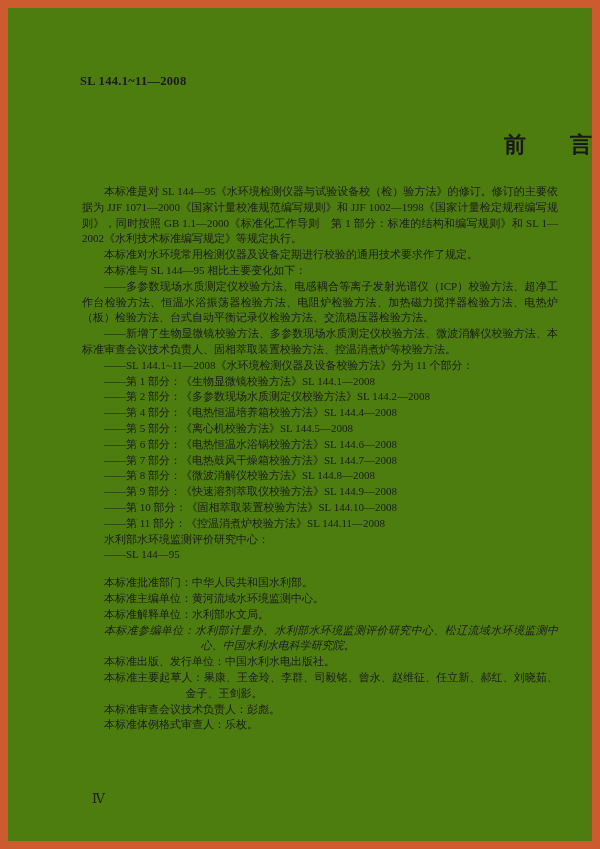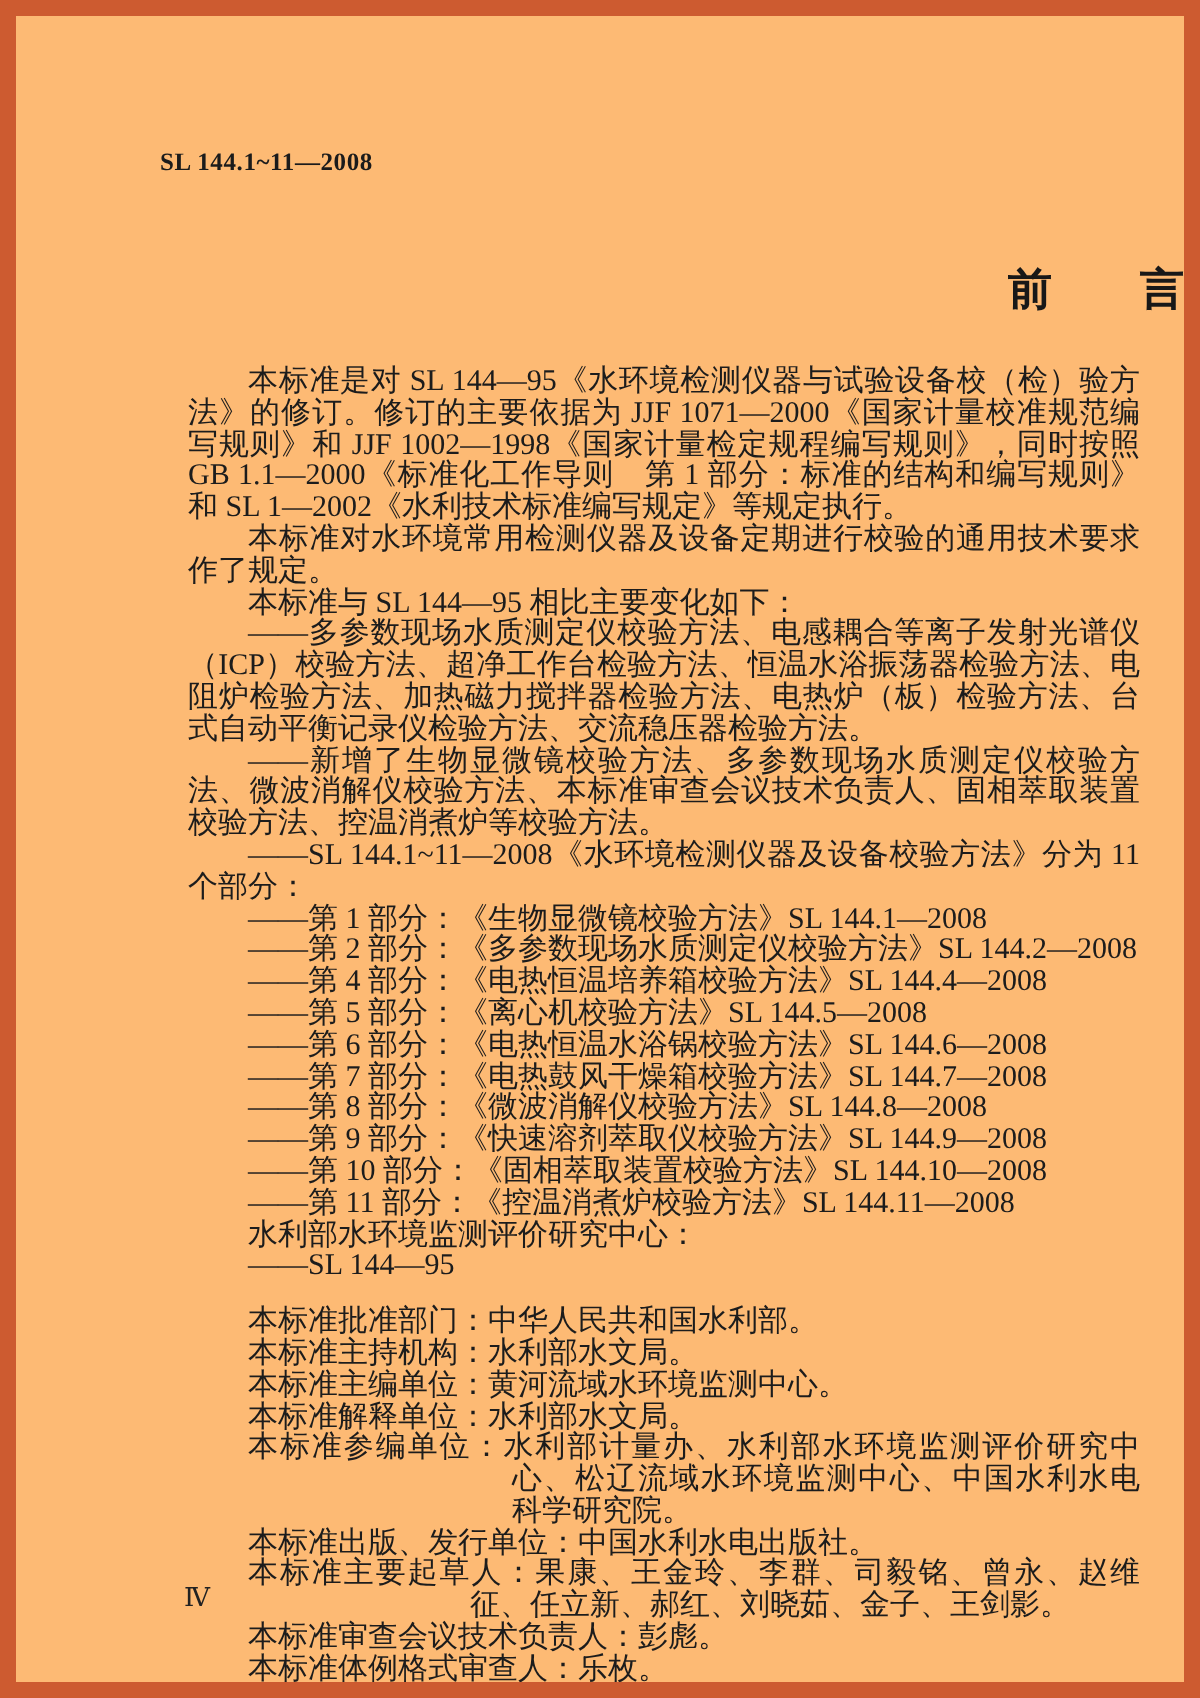--- a/index.html
+++ b/index.html
@@ -6,44 +6,44 @@
   body {
     width:600px; height:849px;
     font-family:"Liberation Serif","DejaVu Serif",serif;
     background:#e8e8e6;
   }
   .paper {
     position:absolute; left:0; top:0;
     width:600px; height:849px;
     box-sizing:border-box;
     border:8px solid #cd5b30;
-    background:#fdba74;
+    background:#4d7c0f;
     overflow:hidden;
   }
   .header-code {
     position:absolute; left:72px; top:66px;
     font-size:12.5px; font-weight:bold; color:#1b1b1b;
     letter-spacing:0.3px;
   }
   .doc-title {
     position:absolute; left:0; top:122px; width:100%;
     text-align:right;
     font-size:22px; font-weight:bold; color:#181818;
   }
   .doc-body {
-    position:absolute; left:86px; top:176px; width:476px;
-    font-size:15px; line-height:15.8px;
+    position:absolute; left:74px; top:176px; width:476px;
+    font-size:11px; line-height:15.8px;
     color:#1c1c1c;
     text-align:justify;
   }
   .doc-body p { margin:0; }
   .para-indent { text-indent:2em; }
   .para-gap { margin-top:12px !important; }
   
-  .para-hang-unit { padding-left:10.8em; text-indent:-8.8em; }
+  .para-hang-unit { padding-left:10.8em; text-indent:-8.8em;font-style:italic; }
   .para-hang-drafters { padding-left:9.4em; text-indent:-7.4em; }
   .page-number {
     position:absolute; left:84px; top:783px;
     font-size:13px; color:#222;
   }
 </style>
 </head>
 <body>
 
 <div class="paper">
@@ -64,21 +64,20 @@
       <p class="para-indent">——第 5 部分：《离心机校验方法》SL 144.5—2008</p>
       <p class="para-indent">——第 6 部分：《电热恒温水浴锅校验方法》SL 144.6—2008</p>
       <p class="para-indent">——第 7 部分：《电热鼓风干燥箱校验方法》SL 144.7—2008</p>
       <p class="para-indent">——第 8 部分：《微波消解仪校验方法》SL 144.8—2008</p>
       <p class="para-indent">——第 9 部分：《快速溶剂萃取仪校验方法》SL 144.9—2008</p>
       <p class="para-indent">——第 10 部分：《固相萃取装置校验方法》SL 144.10—2008</p>
       <p class="para-indent">——第 11 部分：《控温消煮炉校验方法》SL 144.11—2008</p>
       <p class="para-indent">水利部水环境监测评价研究中心：</p>
       <p class="para-indent">——SL 144—95</p>
       <p class="para-indent para-gap">本标准批准部门：中华人民共和国水利部。</p>
-      <p class="para-indent">本标准主持机构：水利部水文局。</p>
       <p class="para-indent">本标准主编单位：黄河流域水环境监测中心。</p>
       <p class="para-indent">本标准解释单位：水利部水文局。</p>
       <p class="para-hang-unit">本标准参编单位：水利部计量办、水利部水环境监测评价研究中心、松辽流域水环境监测中心、中国水利水电科学研究院。</p>
       <p class="para-indent">本标准出版、发行单位：中国水利水电出版社。</p>
       <p class="para-hang-drafters">本标准主要起草人：果康、王金玲、李群、司毅铭、曾永、赵维征、任立新、郝红、刘晓茹、金子、王剑影。</p>
       <p class="para-indent">本标准审查会议技术负责人：彭彪。</p>
       <p class="para-indent">本标准体例格式审查人：乐枚。</p>
     </div>
 
   <div class="page-number">Ⅳ</div>

